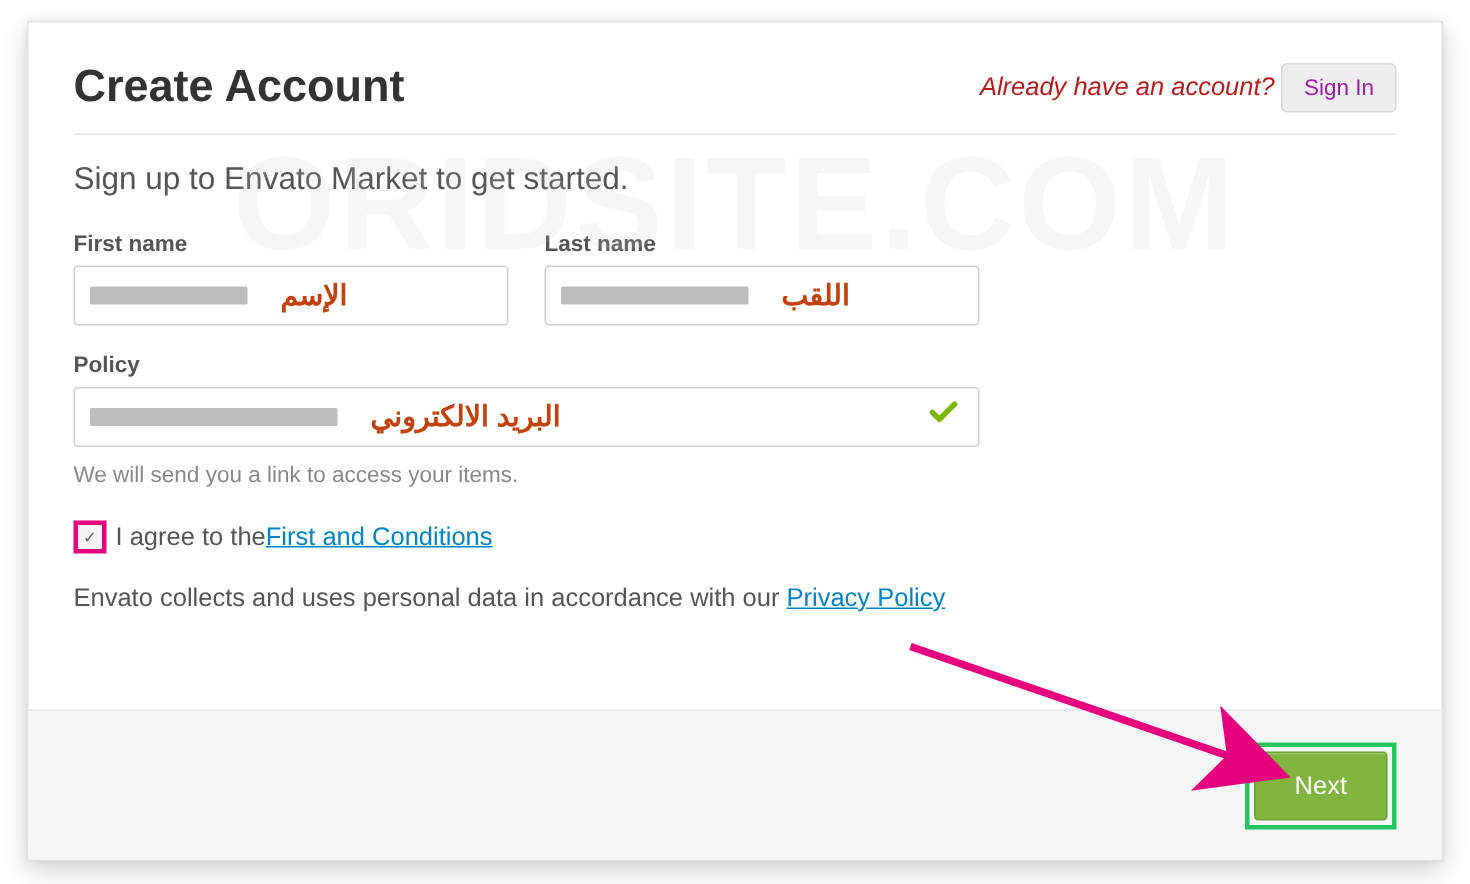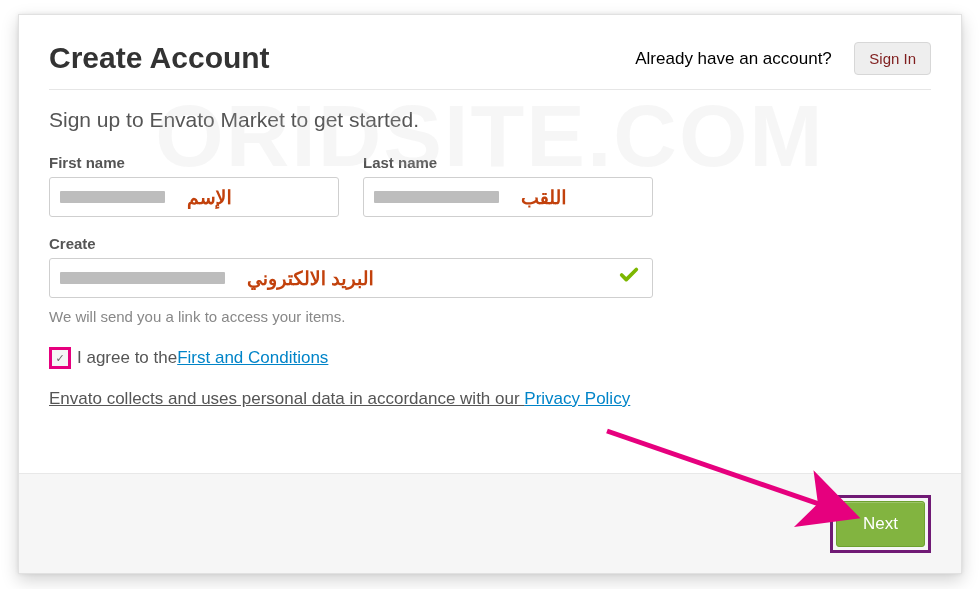--- a/index.html
+++ b/index.html
@@ -40,31 +40,32 @@
     justify-content: space-between;
     padding: 26px 30px 14px 30px;
   }
   .title {
     font-size: 30px;
     font-weight: 700;
     color: #333;
   }
   .already {
     font-size: 17px;
-    color: #000000;
+    color: #b91c1c;
+    font-style: italic;
   }
   .signin-btn {
     display: inline-block;
     background: #eeeeee;
     border: 1px solid #d7d7d7;
-    color: #7f1d1d;
+    color: #a21caf;
     font-size: 15px;
     padding: 7px 14px;
     border-radius: 4px;
-    margin-left: 18px;
+    margin-left: 0;
     cursor: pointer;
   }
   .divider {
     border: none;
     border-top: 1px solid #e6e6e6;
     margin: 0 30px 14px 30px;
   }
   .subtitle {
     font-size: 21px;
     color: #555;
@@ -151,35 +152,34 @@
   }
   .link {
     color: #0084c8;
     text-decoration: underline;
     cursor: pointer;
   }
   .privacy-row {
     padding: 0 46px 22px 30px;
     font-size: 17px;
     color: #555;
-    text-decoration: underline;
   }
   .footer {
     background: #f6f6f6;
     border-top: 1px solid #e8e8e8;
     position: absolute;
     bottom: 0; left: 0; right: 0;
     height: 100px;
     display: flex;
     align-items: center;
     justify-content: flex-end;
     padding-right: 30px;
   }
   .next-wrap {
-    border: 3px solid #701a75;
+    border: 3px solid #22c55e;
     padding: 3px;
     display: inline-block;
   }
   .next-btn {
     background: #82b440;
     color: #fff;
     font-size: 17px;
     border: 1px solid #6da12f;
     padding: 12px 26px;
     border-radius: 3px;
@@ -222,21 +222,21 @@
       <div class="label">Last name</div>
       <div class="input">
         <div class="redacted red-md"></div>
         <span class="annot">اللقب</span>
       </div>
     </div>
   </div>
 
   <div class="form-row">
     <div class="form-group fg-full">
-      <div class="label">Create</div>
+      <div class="label">Policy</div>
       <div class="input email-wrap">
         <div class="redacted red-lg"></div>
         <span class="annot">البريد الالكتروني</span>
         <span class="check-icon">
           <svg width="22" height="22" viewBox="0 0 24 24">
               <path fill="none" stroke="#7db701" stroke-width="4" stroke-linecap="round" stroke-linejoin="round" d="M4 12l5 5L20 6"></path>
             </svg>
         </span>
       </div>
     </div>

